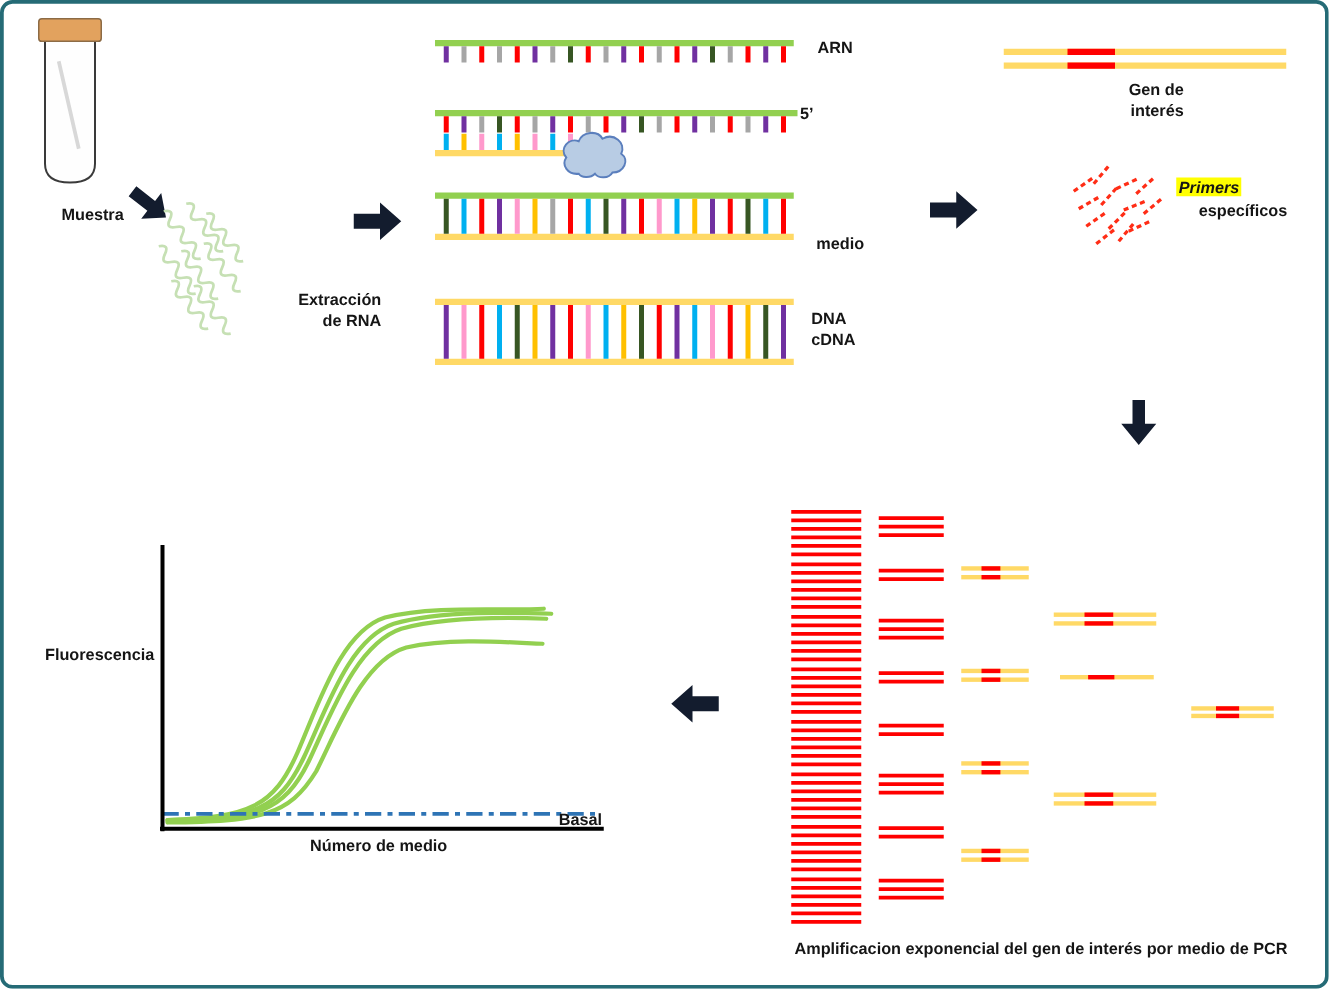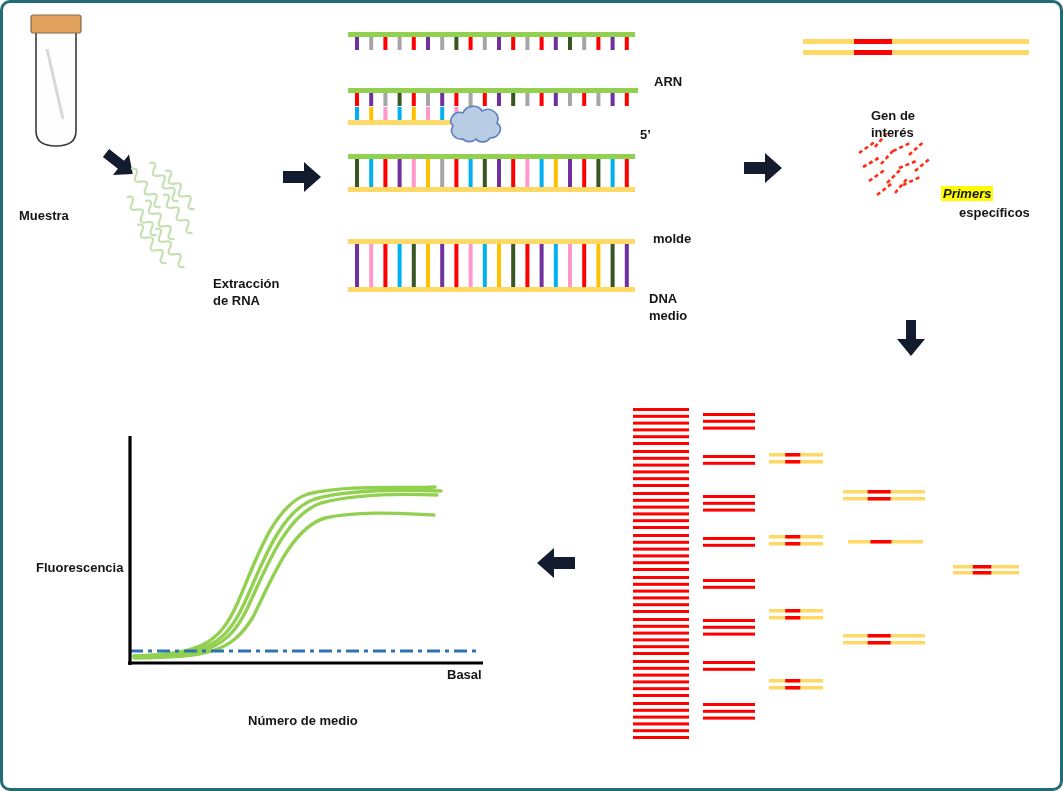--- a/index.html
+++ b/index.html
@@ -5,23 +5,23 @@
   html,body{margin:0;padding:0;background:#fff;}
   .frame{
     position:relative;width:1063px;height:791px;box-sizing:border-box;
     border:3px solid var(--teal_border,#256b76);border-radius:10px;
     background:#fff;overflow:hidden;
     font-family:"Liberation Sans",sans-serif;
   }
   svg#art{position:absolute;left:0;top:0;}
   .lbl{
     position:absolute;font-weight:700;font-size:13px;line-height:1.3;
-    color:#151515;white-space:pre-line;margin-top:44px;
+    color:#151515;white-space:pre-line;
   }
-  .ctr{text-align:left;}
+  .ctr{text-align:right;}
   .hl{font-style:italic;background:var(--highlight_yellow,#ffff00);padding:0 2px;text-align:right;}
   .bgreen{fill:var(--green,#92d050);}
   .byellow{fill:var(--yellow,#ffd966);}
   .bred{fill:var(--red,#ff0000);}
 </style>
 </head>
 <body>
 
 <div class="frame">
 
@@ -303,23 +303,24 @@
       <line x1="127" y1="648" x2="477" y2="648" style="stroke:var(--basal_blue)" stroke-width="3" stroke-dasharray="13 5 4 5"></line>
       <path d="M127,433 L127,662 M125,660 L480,660" stroke="#000000" stroke-width="3.2" fill="none"></path>
     </g>
   </svg>
 
   <div class="lbl ctr" style="left:16px;top:161px;width:80px">Muestra</div>
   <div class="lbl ctr" style="left:210px;top:229px;width:92px">Extracción
 de RNA</div>
   <div class="lbl" style="left:651px;top:27px">ARN</div>
   <div class="lbl" style="left:637px;top:80px">5’</div>
-  <div class="lbl" style="left:650px;top:184px">molde</div>
+  <div class="lbl" style="left:650px;top:184px">medio</div>
   <div class="lbl" style="left:646px;top:244px">DNA
-medio</div>
+cDNA</div>
   <div class="lbl ctr" style="left:868px;top:61px;width:76px">Gen de
 interés</div>
   <div class="lbl" style="left:938px;top:139px"><span class="hl">Primers</span></div>
   <div class="lbl" style="left:956px;top:158px">específicos</div>
+  <div class="lbl ctr" style="left:575px;top:748px;width:452px">Amplificacion exponencial del gen de interés por medio de PCR</div>
   <div class="lbl" style="left:33px;top:513px">Fluorescencia</div>
-  <div class="lbl" style="left:444px;top:620px">Basal</div>
+  <div class="lbl" style="left:444px;top:645px">Basal</div>
   <div class="lbl" style="left:245px;top:666px">Número de medio</div>
 </div>
 
 </body></html>

